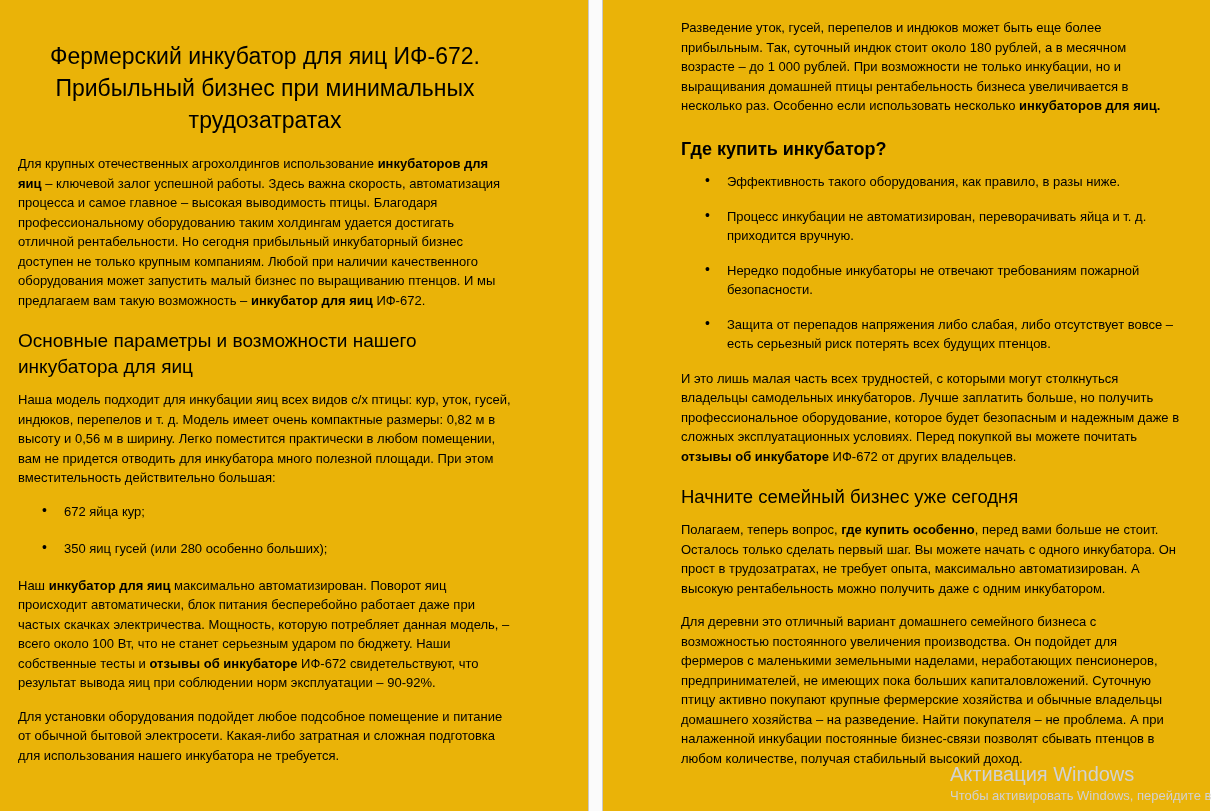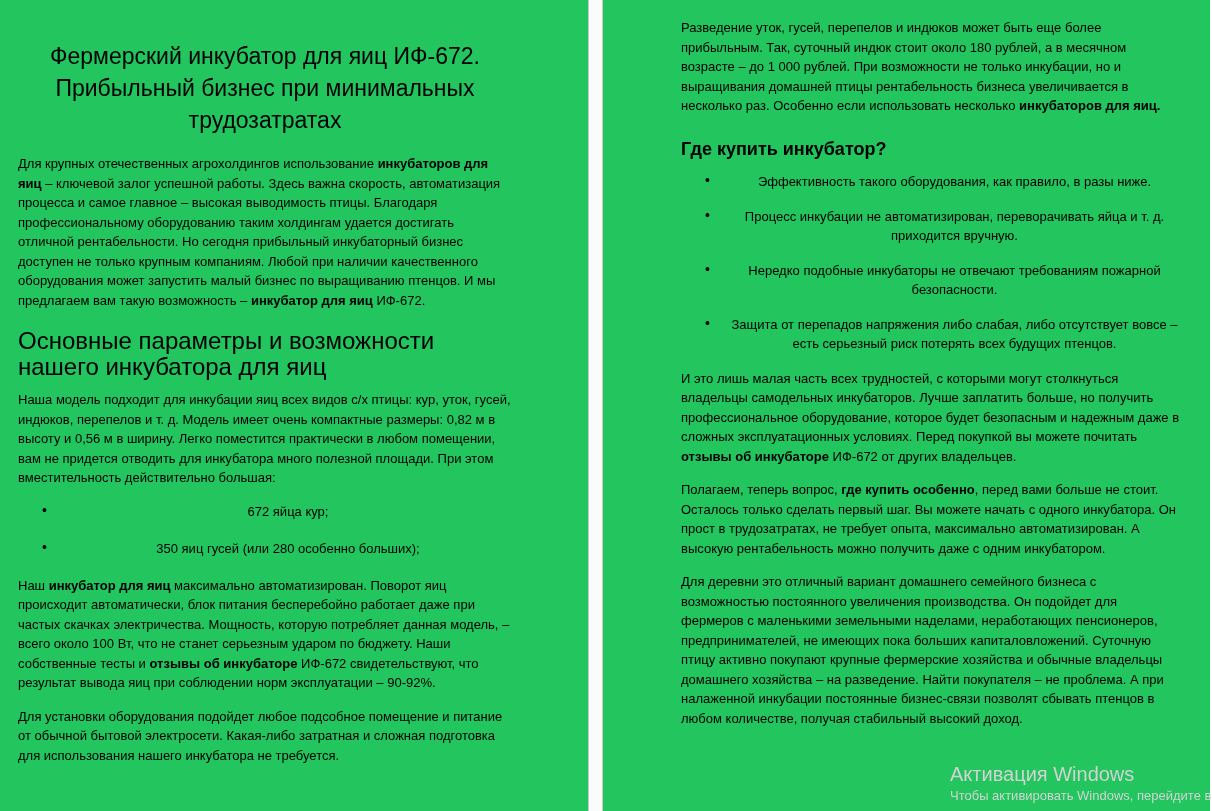--- a/index.html
+++ b/index.html
@@ -17,21 +17,21 @@
   }
   .viewer {
     position: absolute;
     inset: 0;
     display: flex;
     flex-direction: row;
     background: #ffffff;
   }
   .page {
     position: relative;
-    background: #22c55e;
+    background: #eab308;
     height: 811px;
     overflow: hidden;
     box-sizing: border-box;
   }
   .page-left {
     width: 588px;
     padding: 16px 76px 0 18px;
   }
   .page-gutter {
     width: 15px;
@@ -49,21 +49,21 @@
 
   h1.doc-title {
     font-size: 23px;
     font-weight: normal;
     line-height: 32px;
     text-align: center;
     margin: 24px 0 18px 0;
     letter-spacing: 0;
   }
   h2.sec-head {
-    font-size: 24px;
+    font-size: 19px;
     font-weight: normal;
     line-height: 26px;
     margin: 18px 0 10px 0;
   }
   h2.sec-head.bold {
     font-weight: bold;
     font-size: 18px;
     margin-top: 20px;
   }
   h2.sec-head.plain-lg {
@@ -73,21 +73,20 @@
   p.para {
     font-size: 13px;
     line-height: 19.5px;
     margin: 0 0 14px 0;
     text-align: left;
   }
   ul.bullets {
     margin: 10px 0 14px 0;
     padding-left: 46px;
     list-style: none;
-    text-align: center;
   }
   ul.bullets li {
     font-size: 13px;
     line-height: 19px;
     margin: 0 0 18px 0;
     position: relative;
   }
   ul.bullets li::before {
     content: "\2022";
     position: absolute;
@@ -155,20 +154,21 @@
 
     <ul class="bullets r">
       <li>Эффективность такого оборудования, как правило, в разы ниже.</li>
       <li>Процесс инкубации не автоматизирован, переворачивать яйца и т. д. приходится вручную.</li>
       <li>Нередко подобные инкубаторы не отвечают требованиям пожарной безопасности.</li>
       <li>Защита от перепадов напряжения либо слабая, либо отсутствует вовсе – есть серьезный риск потерять всех будущих птенцов.</li>
     </ul>
 
     <p class="para"><span>И это лишь малая часть всех трудностей, с которыми могут столкнуться владельцы самодельных инкубаторов. Лучше заплатить больше, но получить профессиональное оборудование, которое будет безопасным и надежным даже в сложных эксплуатационных условиях. Перед покупкой вы можете почитать </span><b>отзывы об инкубаторе</b><span> ИФ-672 от других владельцев.</span></p>
 
+    <h2 class="sec-head plain-lg">Начните семейный бизнес уже сегодня</h2>
 
     <p class="para"><span>Полагаем, теперь вопрос, </span><b>где купить особенно</b><span>, перед вами больше не стоит. Осталось только сделать первый шаг. Вы можете начать с одного инкубатора. Он прост в трудозатратах, не требует опыта, максимально автоматизирован. А высокую рентабельность можно получить даже с одним инкубатором.</span></p>
 
     <p class="para">Для деревни это отличный вариант домашнего семейного бизнеса с возможностью постоянного увеличения производства. Он подойдет для фермеров с маленькими земельными наделами, неработающих пенсионеров, предпринимателей, не имеющих пока больших капиталовложений. Суточную птицу активно покупают крупные фермерские хозяйства и обычные владельцы домашнего хозяйства – на разведение. Найти покупателя – не проблема. А при налаженной инкубации постоянные бизнес-связи позволят сбывать птенцов в любом количестве, получая стабильный высокий доход.</p>
 
   </div>
 
   <div class="watermark">
     <div class="wm-l1">Активация Windows</div>
     <div class="wm-l2">Чтобы активировать Windows, перейдите в раздел "Параметры".</div>

